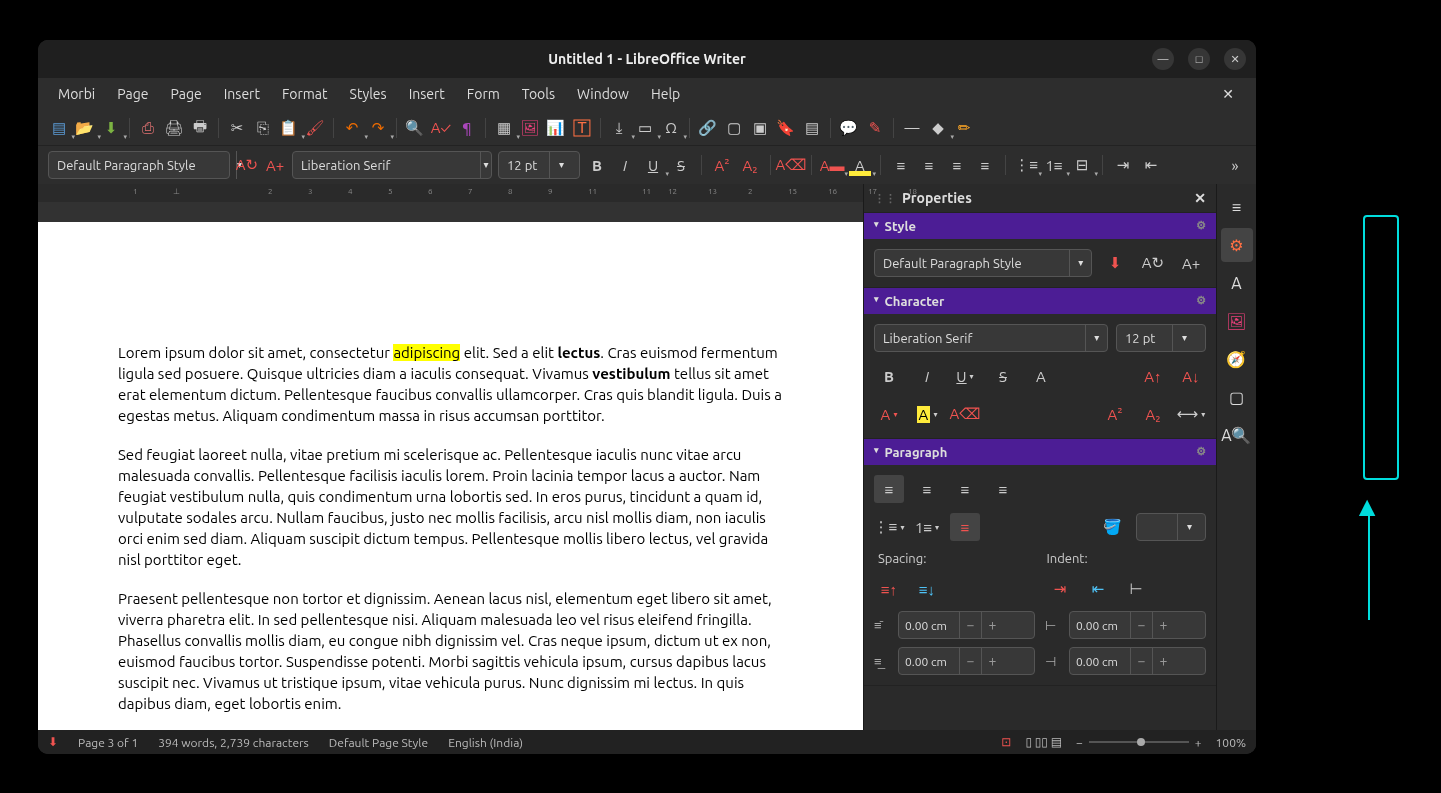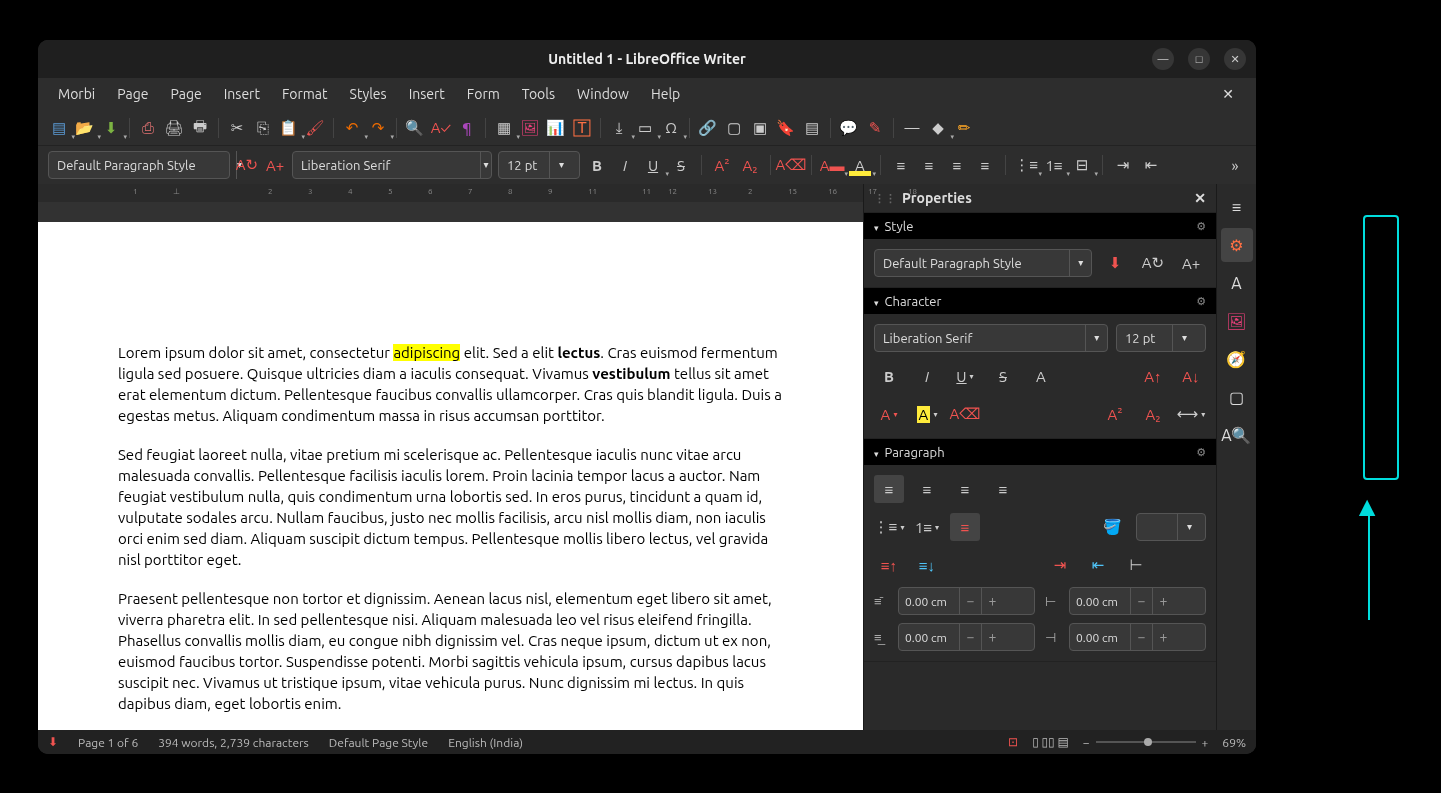--- a/index.html
+++ b/index.html
@@ -27,21 +27,21 @@
 .docscroll{flex:1;overflow:auto;display:flex;justify-content:flex-start;padding-top:20px}
 .page{width:825px;min-height:1100px;background:#fff;color:#000;font-family:'Liberation Serif','Times New Roman',serif;font-size:15px;line-height:1.4;padding:120px 80px 80px;position:relative}
 .page p{margin-bottom:18px;text-align:left}
 .hl{background:#ffff00}
 .sidebar{width:395px;background:#2a2a2a;display:flex;border-left:1px solid #1a1a1a}
 .sidecontent{flex:1;overflow:auto;padding:0}
 .sidehdr{display:flex;align-items:center;padding:6px 10px;font-weight:600;font-size:14px;border-bottom:1px solid #222;position:relative}
 .sidehdr .grip{margin-right:6px;color:#666;font-size:11px}
 .sidehdr .xc{position:absolute;right:10px;cursor:pointer}
 .sect{border-bottom:1px solid #222}
-.secthdr{display:flex;align-items:flex-end;padding:6px 10px;background:#000000;font-weight:400;font-size:13px;position:relative}
+.secthdr{display:flex;align-items:flex-start;padding:6px 10px;background:#4c1d95;font-weight:700;font-size:13px;position:relative}
 .secthdr::before{content:'▾';font-size:9px;margin-right:6px}
 .secthdr .gear{position:absolute;right:10px;color:#888;font-size:11px}
 .sectbody{padding:10px;display:flex;flex-direction:column;gap:10px}
 .row{display:flex;align-items:center;gap:8px}
 .ibtn{width:30px;height:28px;display:flex;align-items:center;justify-content:center;background:transparent;border-radius:3px;font-size:15px;cursor:pointer;color:#ccc}
 .ibtn.active{background:#444}
 .ibtn.dd::after{content:'▾';font-size:8px;margin-left:3px}
 .spinbox{display:flex;align-items:center;background:#383838;border:1px solid #555;border-radius:4px;height:28px;flex:1}
 .spinbox input{background:transparent;border:none;color:#ddd;padding:0 6px;font-size:12px;width:60px;outline:none}
 .spinbox .sbtn{width:22px;text-align:center;font-size:14px;border-left:1px solid #555;line-height:26px;cursor:pointer;color:#999}
@@ -310,20 +310,24 @@
               <div class="ibtn dd">⋮≡</div>
               <div class="ibtn dd">1≡</div>
               <div class="ibtn active" style="color:#ef5350">≡</div>
               <div style="flex:1"></div>
               <div class="ibtn" style="color:#5c6bc0">🪣</div>
               <div class="combo" style="width:70px">
                 <input style="width: 40px;">
                 <div class="arr">▾</div>
               </div>
             </div>
+            <div class="lblrow">
+              <span>Spacing:</span>
+              <span>Indent:</span>
+            </div>
             <div class="sprow">
               <div class="spcol">
                 <div class="row">
                   <div class="ibtn" style="color:#ef5350">≡↑</div>
                   <div class="ibtn" style="color:#4fc3f7">≡↓</div>
                 </div>
                 <div class="spitem">
                   <span class="ic">≡̄</span>
                   <div class="spinbox">
                     <input value="0.00 cm" style="">
@@ -375,34 +379,34 @@
         <div class="stab" style="color:#ec407a">🖼</div>
         <div class="stab" style="color:#5c6bc0">🧭</div>
         <div class="stab">▢</div>
         <div class="stab">A🔍</div>
       </div>
     </div>
   </div>
 
   <div class="statusbar">
     <span style="color:#ef5350">⬇</span>
-    <span>Page 1 of 6</span>
+    <span>Page 3 of 1</span>
     <span>394 words, 2,739 characters</span>
     <span>Default Page Style</span>
     <span>English (India)</span>
     <div class="r">
       <span style="color:#ef5350">⊡</span>
       <span>▯ ▯▯ ▤</span>
       <div class="zslider">
         <span>−</span>
         <div class="track">
             <div class="thumb"></div>
           </div>
         <span>+</span>
       </div>
-      <span>69%</span>
+      <span>100%</span>
     </div>
   </div>
 </div>
 
 <div class="annot"></div>
 <div class="arrow">▲</div>
 <div class="arrowline"></div>
 
 </body></html>

